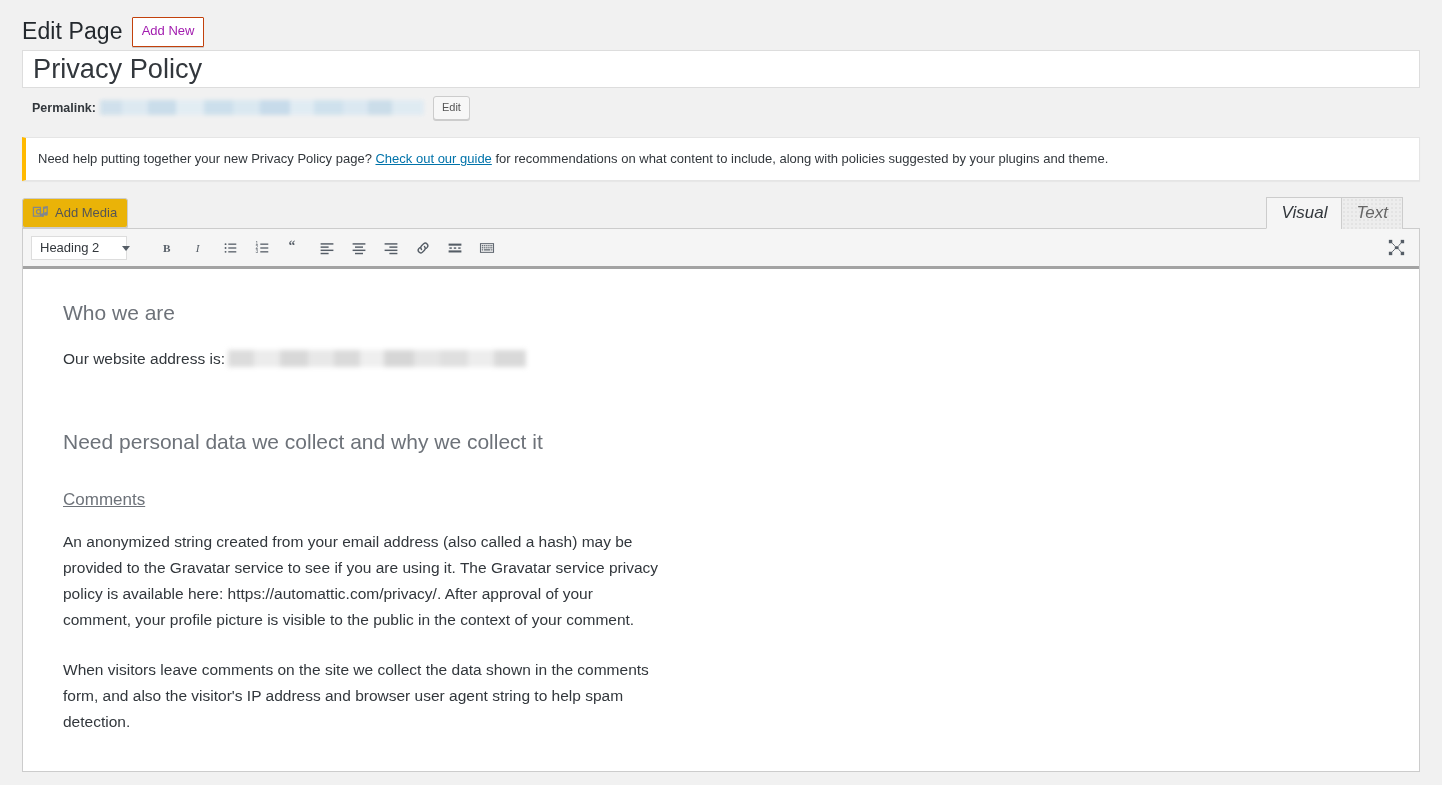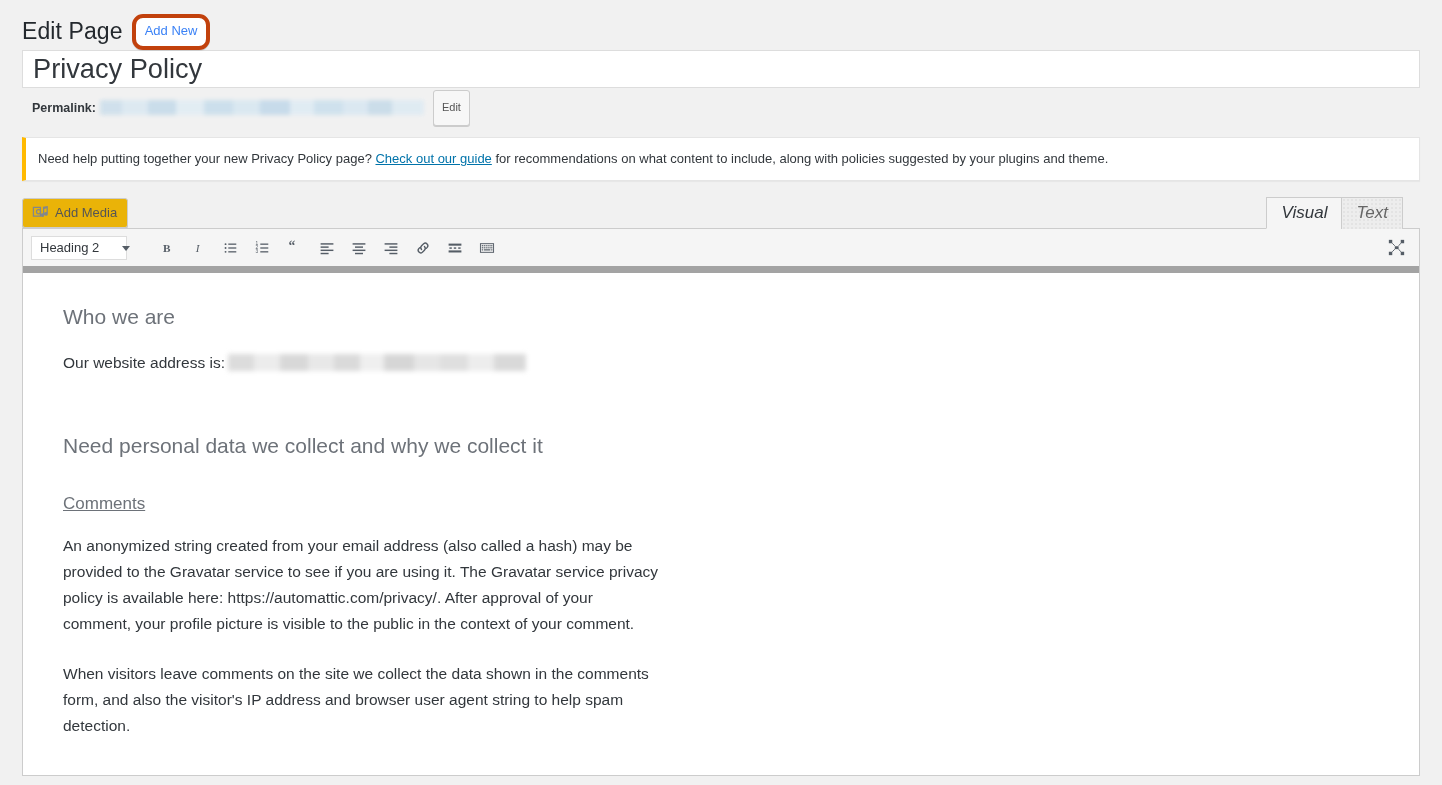--- a/index.html
+++ b/index.html
@@ -29,24 +29,24 @@
     line-height: 1.3;
     margin: 0;
     padding: 0;
     letter-spacing: .1px;
   }
   .page-title-action {
     display: inline-block;
     font-size: 13px;
     line-height: 1.6;
     padding: 3px 9px 4px;
-    color: #3b82f6;
-    background: #fff;
-    border: 4px solid #c2410c;
-    border-radius: 11px;
+    color: #a21caf;
+    background: #fff;
+    border: 1px solid #c2410c;
+    border-radius: 1px;
     box-shadow: 0 1px 0 #ccc;
     text-decoration: none;
     cursor: pointer;
     white-space: nowrap;
     font-family: "Liberation Sans", sans-serif;
   }
 
   
   .title-input {
     display: block;
@@ -100,21 +100,21 @@
   .btn-small {
     font-size: 11px;
     line-height: 1.9;
     padding: 0 8px 1px;
     color: #555;
     background: #f7f7f7;
     border: 1px solid #ccc;
     border-radius: 3px;
     box-shadow: 0 1px 0 #ccc;
     cursor: pointer;
-    height: 36px;
+    height: 24px;
     font-family: "Liberation Sans", sans-serif;
   }
 
   
   .notice {
     margin-top: 15px;
     background: #fff;
     border: 1px solid #e5e5e5;
     border-left: 4px solid #ffb900;
     box-shadow: 0 1px 1px rgba(0,0,0,.04);
@@ -186,21 +186,21 @@
   }
 
   
   .editor-box {
     border: 1px solid #ccc;
     background: #fff;
     margin-top: 0;
   }
   .editor-toolbar {
     background: #f5f5f5;
-    border-bottom: 7px solid #a3a3a3;
+    border-bottom: 3px solid #a3a3a3;
     padding: 6px 8px 5px 8px;
     display: flex;
     align-items: center;
     gap: 0;
     position: relative;
     min-height: 38px;
   }
   .format-select {
     appearance: none;
     -webkit-appearance: none;

